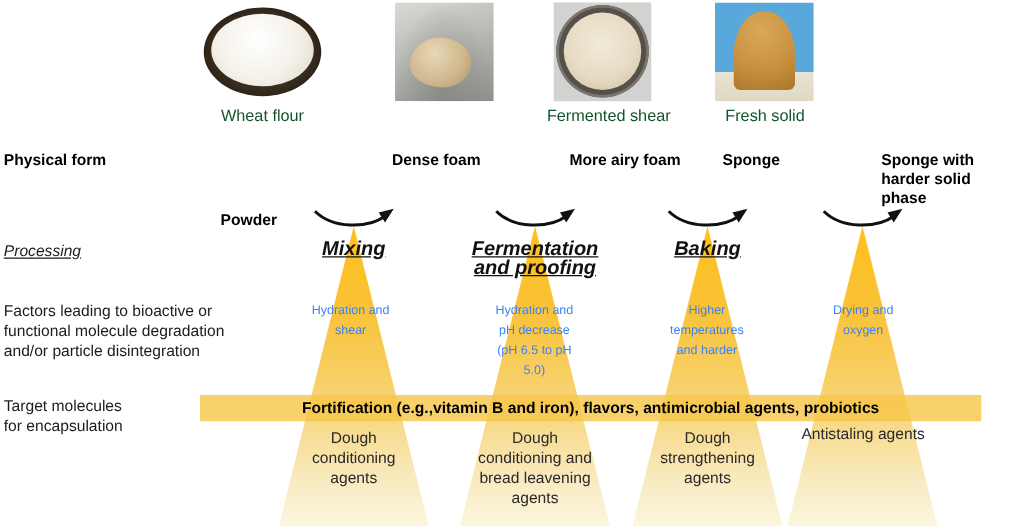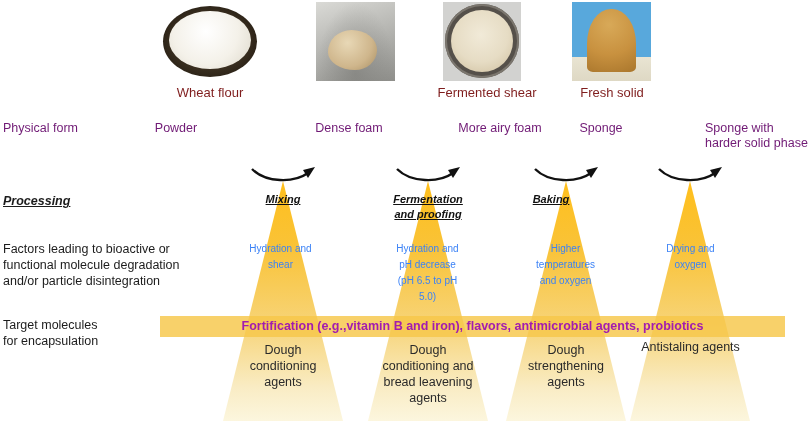--- a/index.html
+++ b/index.html
@@ -5,39 +5,39 @@
   html,body{margin:0;padding:0;background:#fff;}
   #fig{
     position:relative;width:809px;height:421px;background:#fff;overflow:hidden;
     font-family:"Liberation Sans",sans-serif;color:#1c1c1c;
   }
   .abs{position:absolute;}
   .ctr{text-align:center;}
   .pre{white-space:pre-line;}
   
   .photo{position:absolute;top:2px;height:79px;overflow:hidden;}
-  .caption{position:absolute;top:85px;font-size:13px;color:#7f1d1d;}
+  .caption{position:absolute;top:85px;font-size:13px;color:#14532d;}
   
-  .pf{position:absolute;top:121px;font-size:12.5px;font-weight:400;color:#701a75;line-height:15px;}
+  .pf{position:absolute;top:121px;font-size:12.5px;font-weight:700;color:#000000;line-height:15px;}
   
-  .proc-name{position:absolute;top:192px;font-size:11px;font-weight:700;font-style:italic;
+  .proc-name{position:absolute;top:192px;font-size:16px;font-weight:700;font-style:italic;
     text-decoration:underline;color:#111;line-height:15px;}
   .factor{position:absolute;top:241px;font-size:10px;color:#3b82f6;line-height:16px;}
   .agents{position:absolute;top:342px;font-size:12.5px;color:#2a2a2a;line-height:16px;}
   
   .rowlab{position:absolute;left:3px;font-size:12.5px;line-height:16px;color:#1c1c1c;}
   
   .beam{position:absolute;top:181px;width:120px;height:240px;
     clip-path:polygon(50% 0%,100% 100%,0% 100%);
     background:linear-gradient(180deg,#ffbf1c 0%,#f9c338 28%,#f7d478 60%,#f9ecc4 86%,#fcf6de 100%);
     z-index:1;}
   
   .band{position:absolute;left:160px;top:316px;width:625px;height:21px;
     background:rgba(247,199,73,0.82);z-index:2;
-    font-size:12.5px;font-weight:600;color:#a21caf;text-align:center;line-height:21px;}
+    font-size:12.5px;font-weight:600;color:#000000;text-align:center;line-height:21px;}
   .txt{z-index:3;}
   .arrow{position:absolute;top:163px;width:70px;height:22px;z-index:3;}
   
   .flour-bowl{position:absolute;left:3px;top:4px;width:94px;height:71px;border-radius:50%;
     background:radial-gradient(ellipse at 50% 50%,#3a2f20 55%,#17110a 100%);}
   .flour{position:absolute;left:9px;top:9px;width:82px;height:58px;border-radius:50%;
     background:radial-gradient(circle at 45% 35%,#ffffff 0%,#f4f1e9 55%,#dcd7c9 100%);}
   .mix-bg{position:absolute;inset:0;background:linear-gradient(160deg,#dadad6 0%,#b9b9b5 45%,#8f8f8b 100%);}
   .mix-shade{position:absolute;inset:0;background:radial-gradient(ellipse at 50% 90%,rgba(120,120,116,.55),rgba(0,0,0,0) 70%);}
   .dough-blob{position:absolute;left:15%;top:36%;width:62%;height:50%;
@@ -78,21 +78,21 @@
   <div class="photo" style="left:572px;width:79px;">
     <div class="bread-bg"></div>
     <div class="loaf"></div>
   </div>
 
   <div class="caption ctr txt abs" style="left:160px;width:100px;">Wheat flour</div>
   <div class="caption ctr txt abs" style="left:432px;width:110px;">Fermented shear</div>
   <div class="caption ctr txt abs" style="left:562px;width:100px;">Fresh solid</div>
 
   <div class="pf" style="left:3px;">Physical form</div>
-  <div class="pf ctr" style="left:126px;width:100px;">Powder</div>
+  <div class="pf ctr" style="left:149px;width:100px;margin-top:48px;">Powder</div>
   <div class="pf ctr" style="left:299px;width:100px;">Dense foam</div>
   <div class="pf ctr" style="left:440px;width:120px;">More airy foam</div>
   <div class="pf ctr" style="left:551px;width:100px;">Sponge</div>
   <div class="pf pre" style="left:705px;width:104px;">Sponge with
 harder solid phase</div>
 
   <svg class="arrow" style="left:248px;" viewBox="0 0 70 22">
     <path d="M4 6 C18 20,46 20,60 10" fill="none" stroke="#111" stroke-width="2.4"></path>
     <polygon points="67,4 55,7 60,15" fill="#111"></polygon>
   </svg>
@@ -102,38 +102,38 @@
   </svg>
   <svg class="arrow" style="left:531px;" viewBox="0 0 70 22">
     <path d="M4 6 C18 20,46 20,60 10" fill="none" stroke="#111" stroke-width="2.4"></path>
     <polygon points="67,4 55,7 60,15" fill="#111"></polygon>
   </svg>
   <svg class="arrow" style="left:655px;" viewBox="0 0 70 22">
     <path d="M4 6 C18 20,46 20,60 10" fill="none" stroke="#111" stroke-width="2.4"></path>
     <polygon points="67,4 55,7 60,15" fill="#111"></polygon>
   </svg>
 
-  <div class="rowlab txt" style="top:193px;font-weight:700;font-style:italic;text-decoration:underline;">Processing</div>
+  <div class="rowlab txt" style="top:193px;font-weight:400;font-style:italic;text-decoration:underline;">Processing</div>
   <div class="proc-name ctr txt" style="left:233px;width:100px;">Mixing</div>
   <div class="proc-name ctr pre txt" style="left:368px;width:120px;">Fermentation
 and proofing</div>
-  <div class="proc-name ctr txt" style="left:501px;width:100px;text-decoration:underline;">Baking</div>
+  <div class="proc-name ctr txt" style="left:516px;width:100px;text-decoration:underline;">Baking</div>
 
   <div class="rowlab pre txt" style="top:241px;">Factors leading to bioactive or
 functional molecule degradation
 and/or particle disintegration</div>
   <div class="factor ctr pre txt" style="left:218px;width:125px;">Hydration and
 shear</div>
   <div class="factor ctr pre txt" style="left:365px;width:125px;">Hydration and
 pH decrease
 (pH 6.5 to pH
 5.0)</div>
   <div class="factor ctr pre txt" style="left:503px;width:125px;">Higher
 temperatures
-and oxygen</div>
+and harder</div>
   <div class="factor ctr pre txt" style="left:628px;width:125px;">Drying and
 oxygen</div>
 
   <div class="band">Fortification  (e.g.,vitamin B and iron), flavors, antimicrobial agents, probiotics</div>
 
   <div class="rowlab pre txt" style="top:317px;">Target molecules
 for encapsulation</div>
 
   <div class="agents ctr pre txt" style="left:218px;width:130px;">Dough
 conditioning

